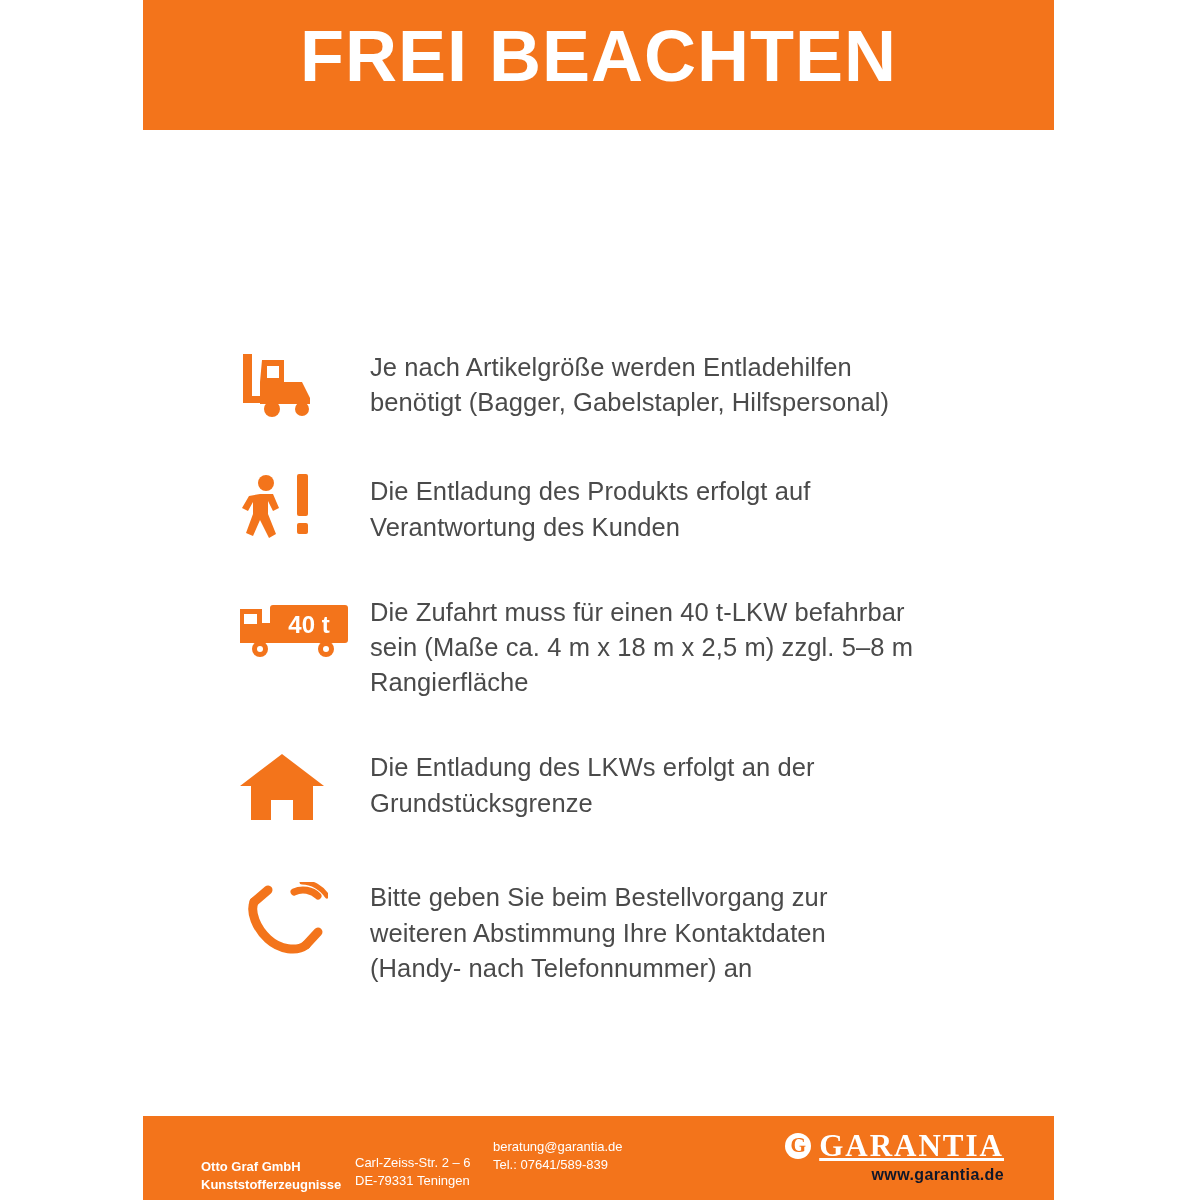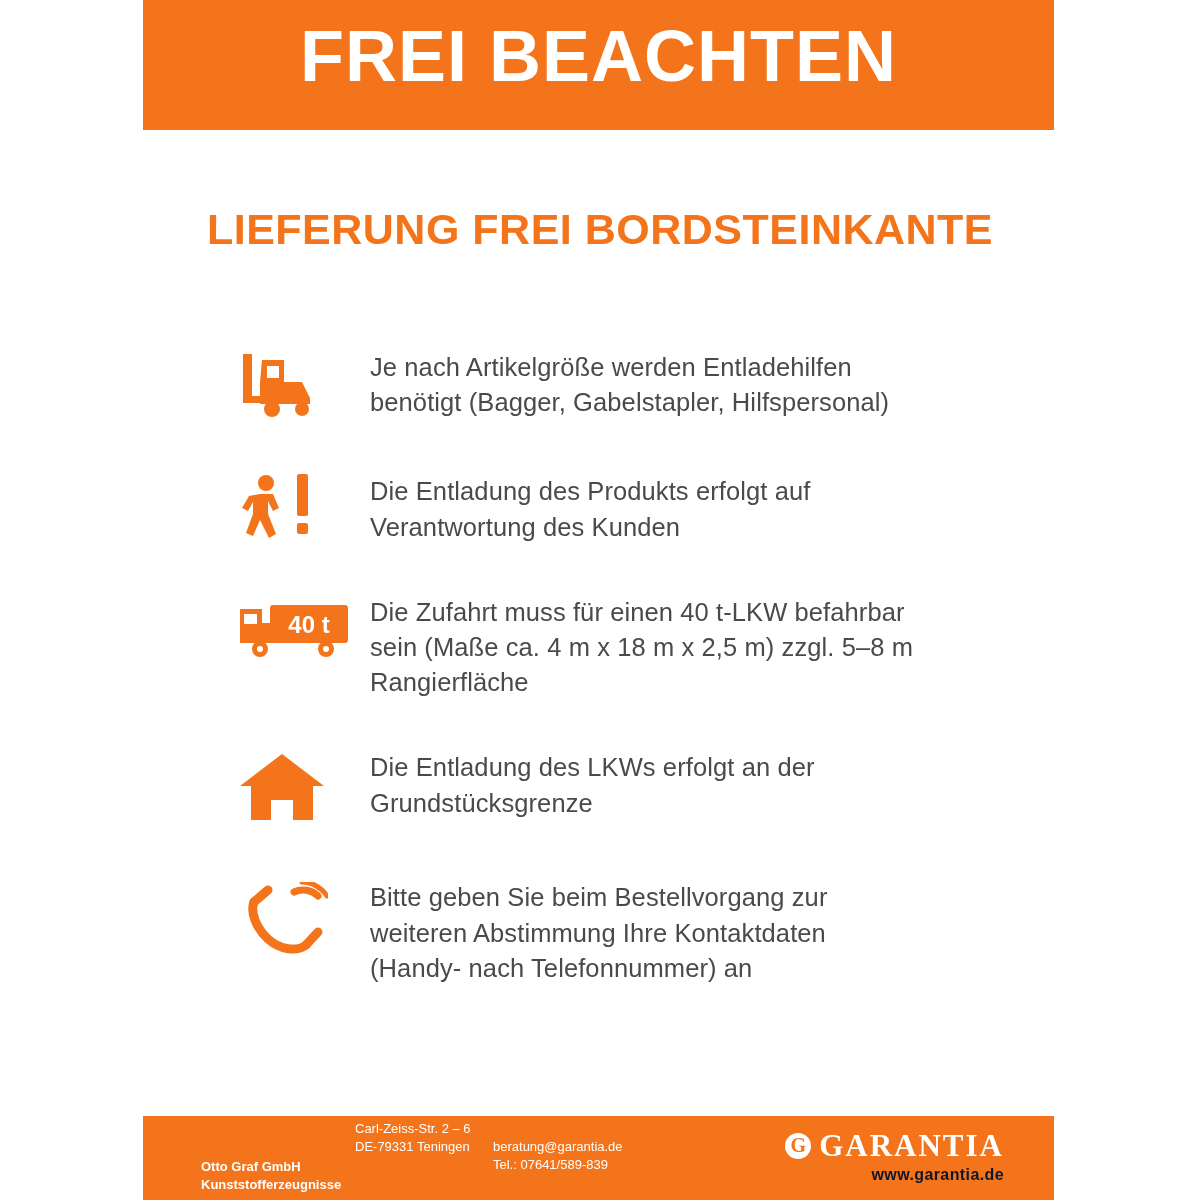--- a/index.html
+++ b/index.html
@@ -112,21 +112,21 @@
     height: 100%;
   }
   .fcol {
     position: absolute;
     font-size: 13px;
     line-height: 1.35;
     color: #ffffff;
     white-space: nowrap;
   }
   .fcol.c1 { left: 58px; top: 22px; font-weight: bold; margin-top: 20px; }
-  .fcol.c2 { left: 212px; top: 4px; }
+  .fcol.c2 { left: 212px; top: 38px; }
   .fcol.c3 { left: 350px; top: 22px; }
 
   .brand {
     position: absolute;
     right: 50px;
     top: 14px;
     text-align: right;
   }
   .brand-row {
     display: flex;
@@ -147,41 +147,41 @@
     justify-content: center;
     margin-right: 8px;
   }
   .brand-name {
     font-family: "Liberation Serif", serif;
     font-size: 31px;
     font-weight: bold;
     letter-spacing: 2px;
     color: #ffffff;
     line-height: 1;
+    text-decoration: underline;
   }
   .brand-url {
     font-size: 16px;
     font-weight: bold;
     letter-spacing: 0.4px;
     margin-top: 5px;
     color: #0f172a;
   }
 
   svg { display: block; }
 </style>
 </head>
 <body>
 
 <div class="page">
 
   <div class="header-banner">
     <div class="header-title">FREI BEACHTEN</div>
   </div>
 
-  <div class="subtitle">LIEFERUNG FREI BORDSTEINKANTE</div>
 
   <div class="list">
 
     <div class="row r2">
       <div class="icon-cell">
         <svg width="86" height="66" viewBox="0 0 86 66">
           <g fill="#f3741b">
 
             <rect x="3" y="2" width="9" height="48"></rect>
 

